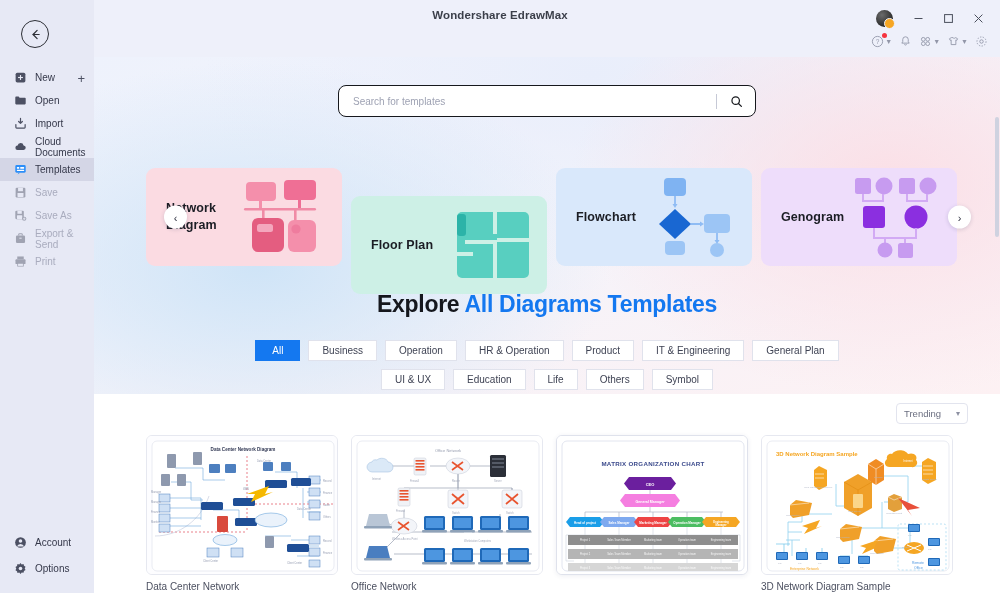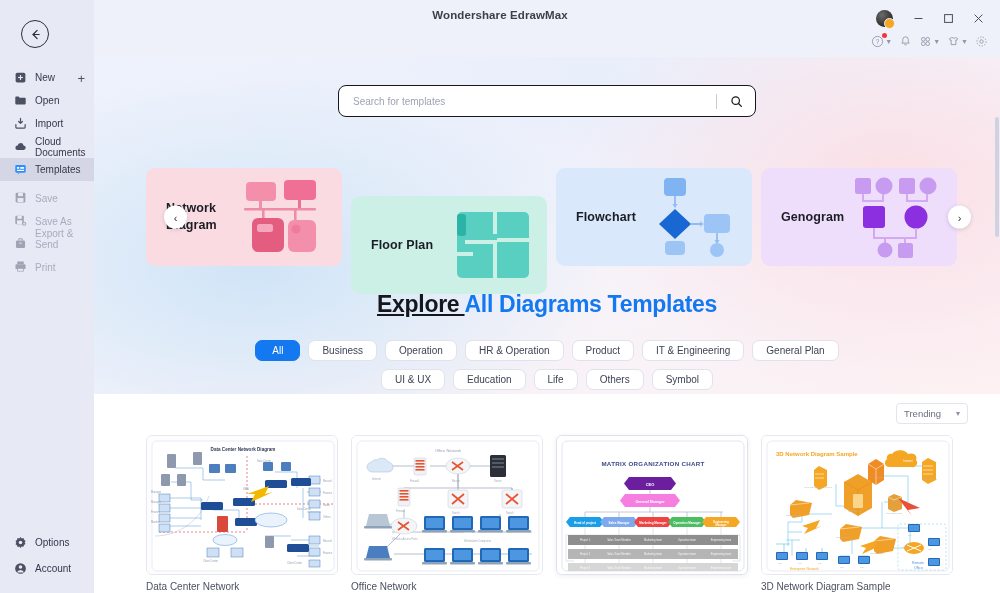--- a/index.html
+++ b/index.html
@@ -67,21 +67,21 @@
     display: flex; align-items: center; justify-content: center;
     color: #2d2f36; background: transparent; cursor: pointer;
   }
   .nav { position: absolute; top: 66px; left: 0; width: 94px; }
   .nav-item {
     height: 23px; display: flex; align-items: center; gap: 8px;
     padding-left: 14px; font-size: 10px; color: #35384a;
     position: relative; cursor: pointer;
   }
   .nav-item.active { background: #d4d6e6; }
-  .nav-item.disabled { color: #a9acbe; align-items: flex-end; }
+  .nav-item.disabled { color: #a9acbe; }
   .nav-item.disabled .nav-ic { opacity: .45; }
   .nav-ic { width: 13px; height: 13px; display: flex; align-items: center; justify-content: center; flex: 0 0 13px; }
   .nav-ic svg { display: block; }
   .plus-right {
     position: absolute; right: 9px; top: 50%; transform: translateY(-50%);
     color: #4c5063; font-size: 13px; line-height: 1;
   }
   .nav-bottom { position: absolute; bottom: 12px; left: 0; width: 94px; }
   .nav-bottom .nav-item { height: 26px; }
 
@@ -156,28 +156,28 @@
   }
   .car-prev { left: 18px; }
   .car-next { left: 802px; }
 
   
   .explore {
     position: absolute; top: 234px; left: 0; width: 906px;
     text-align: center; font-size: 23px; font-weight: bold;
     letter-spacing: -.3px;
   }
-  .explore .dark { color: #15171d; text-decoration: underline; }
+  .explore .dark { color: #15171d; }
   .explore .blue { color: #1478f0; }
 
   
   .chips { position: absolute; top: 283px; left: 0; width: 906px; }
   .chip-row { display: flex; justify-content: center; gap: 8px; margin-bottom: 8px; }
   .chip {
-    height: 21px; padding: 0 13px; border-radius: 7px;
+    height: 21px; padding: 0 13px; border-radius: 0;
     border: 1px solid #e0e2ec; background: #fff;
     display: flex; align-items: center; justify-content: center;
     font-size: 10px; color: #3f4354; cursor: pointer; white-space: nowrap;
   }
   .chip.active { background: #1478f0; border-color: #1478f0; color: #fff; padding: 0 16px; }
 
   
   .sortbar { position: absolute; top: 346px; left: 0; width: 906px; height: 28px; }
   .sort-select {
     position: absolute; right: 32px; top: 0;
@@ -386,35 +386,35 @@
         </span>
         <span>Print</span>
       </div>
 
     </div>
 
     <div class="nav-bottom">
       <div class="nav-item">
         <span class="nav-ic">
           <svg width="13" height="13" viewBox="0 0 16 16">
-              <path d="M8 1.3 9.5 3l2.2-.5.6 2.2 1.9 1.2-1 2 1 2-1.9 1.2-.6 2.2-2.2-.5L8 14.7 6.5 13l-2.2.5-.6-2.2L1.8 10l1-2-1-2 1.9-1.2.6-2.2L6.5 3z" fill="#4c5063"></path>
-              <circle cx="8" cy="8" r="2.2" fill="#e7e9f5"></circle>
-            </svg>
-        </span>
-        <span>Options</span>
-      </div>
-      <div class="nav-item">
-        <span class="nav-ic">
-          <svg width="13" height="13" viewBox="0 0 16 16">
               <circle cx="8" cy="8" r="6.6" fill="#4c5063"></circle>
               <circle cx="8" cy="6.2" r="2.2" fill="#e7e9f5"></circle>
               <path d="M3.6 13a4.6 4.6 0 0 1 8.8 0z" fill="#e7e9f5"></path>
             </svg>
         </span>
         <span>Account</span>
+      </div>
+      <div class="nav-item">
+        <span class="nav-ic">
+          <svg width="13" height="13" viewBox="0 0 16 16">
+              <path d="M8 1.3 9.5 3l2.2-.5.6 2.2 1.9 1.2-1 2 1 2-1.9 1.2-.6 2.2-2.2-.5L8 14.7 6.5 13l-2.2.5-.6-2.2L1.8 10l1-2-1-2 1.9-1.2.6-2.2L6.5 3z" fill="#4c5063"></path>
+              <circle cx="8" cy="8" r="2.2" fill="#e7e9f5"></circle>
+            </svg>
+        </span>
+        <span>Options</span>
       </div>
     </div>
   </div>
 
   <div class="main">
 
     <div class="hero">
 
       <div class="search-wrap">
         <input class="search-input" type="text" placeholder="Search for templates" style="">

